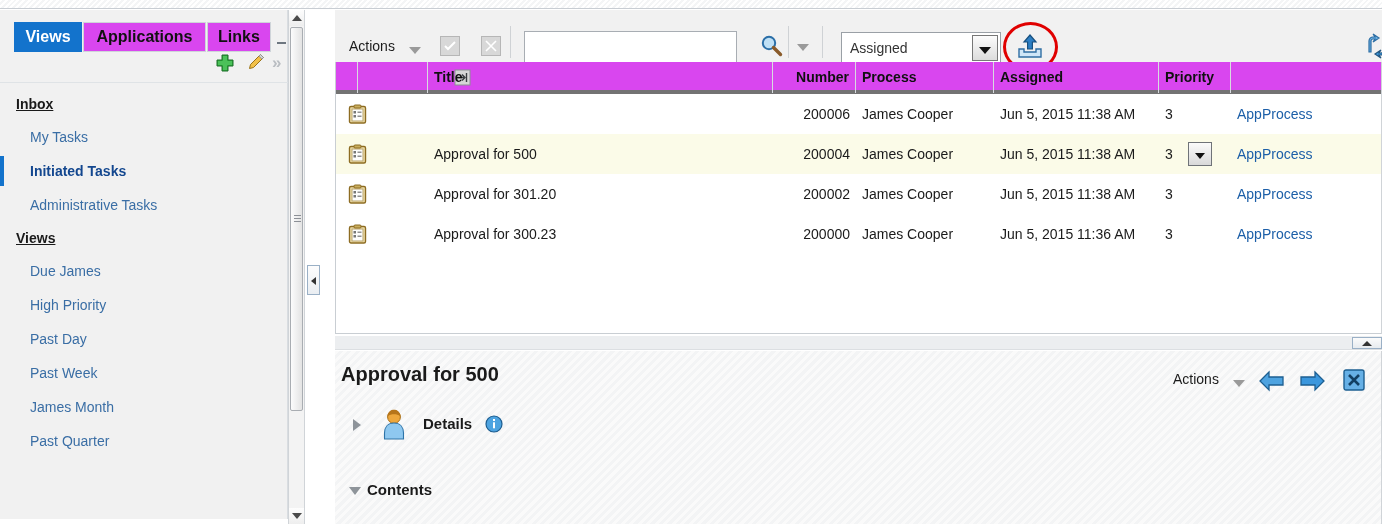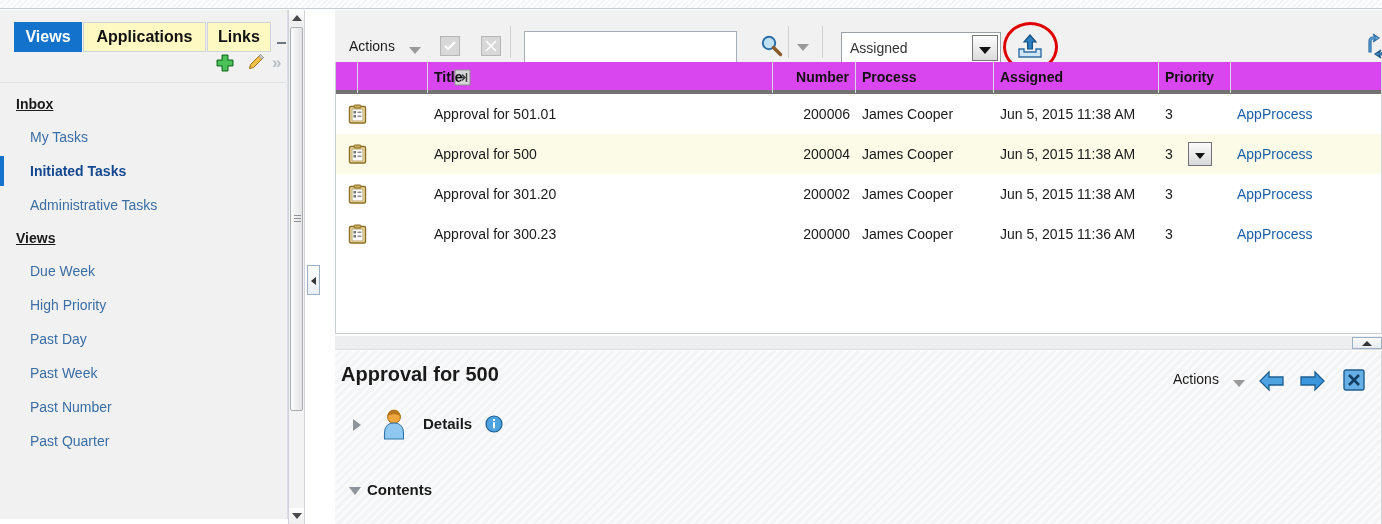--- a/index.html
+++ b/index.html
@@ -23,21 +23,21 @@
 
   
   .left-panel {
     position:absolute; left:0; top:10px; width:288px; height:509px;
     background:#f1f1f1; border-right:1px solid #d9dde1;
   }
   .tabbar { position:absolute; left:0; top:6px; width:288px; height:34px; }
   .tab {
     position:absolute; top:6px; height:30px; line-height:28px;
     font-size:16px; font-weight:bold; text-align:center;
-    border:1px solid #cfd4d9; background:#fef9c3; color:#111;
+    border:1px solid #cfd4d9; background:#d946ef; color:#111;
     padding:0 10px;
   }
   .tab.active { background:#1373cc; border-color:#1373cc; color:#fff; }
   .tab-views { left:14px; width:68px; }
   .tab-apps  { left:83px; width:123px; }
   .tab-links { left:207px; width:64px; }
   .tab-dash { position:absolute; left:277px; top:26px; width:9px; height:2px; background:#6e7780; }
 
   .iconrow { position:absolute; left:0; top:42px; width:288px; height:26px; }
   .ic { position:absolute; top:0; width:22px; height:22px; }
@@ -236,25 +236,25 @@
 
     <div class="left-sep"></div>
 
     <div class="navlist">
       <div class="nav-group">Inbox</div>
       <div class="nav-item">My Tasks</div>
       <div class="nav-item selected">Initiated Tasks</div>
       <div class="nav-item">Administrative Tasks</div>
 
       <div class="nav-group">Views</div>
-      <div class="nav-item">Due Week</div>
+      <div class="nav-item">Due James</div>
       <div class="nav-item">High Priority</div>
       <div class="nav-item">Past Day</div>
       <div class="nav-item">Past Week</div>
-      <div class="nav-item">Past Number</div>
+      <div class="nav-item">James Month</div>
       <div class="nav-item">Past Quarter</div>
     </div>
   </div>
 
   <div class="vsb left-sb">
     <div class="arrow up">
         <div class="tri up"></div>
       </div>
     <div class="thumb">
       <div class="grip">
@@ -351,21 +351,20 @@
             <svg width="19" height="20" viewBox="0 0 19 20">
               <rect x="1.5" y="2.5" width="16" height="16.5" rx="1.5" fill="#f0e0ad" stroke="#8d6c22" stroke-width="1.4"></rect>
               <rect x="4" y="5" width="11" height="12" fill="#fdfdfd" stroke="#b9a46c"></rect>
               <rect x="6" y="1" width="7" height="3" rx="1" fill="#c9ae5e" stroke="#8d6c22"></rect>
               <rect x="5.5" y="7" width="2.5" height="2.5" fill="#777"></rect>
                 <rect x="9.5" y="7.6" width="4" height="1.2" fill="#777"></rect>
               <rect x="5.5" y="11" width="2.5" height="2.5" fill="#777"></rect>
                 <rect x="9.5" y="11.6" width="4" height="1.2" fill="#777"></rect>
             </svg>
           </div>
-          <div class="td c2">Approval for 501.01</div>
           <div class="td c3 num">200006</div>
           <div class="td c4">James Cooper</div>
           <div class="td c5">Jun 5, 2015 11:38 AM</div>
           <div class="td c6">3</div>
           <div class="td c7"><a href="#">AppProcess</a></div>
         </div>
 
         <div class="trow sel">
           <div class="clip">
             <svg width="19" height="20" viewBox="0 0 19 20">

